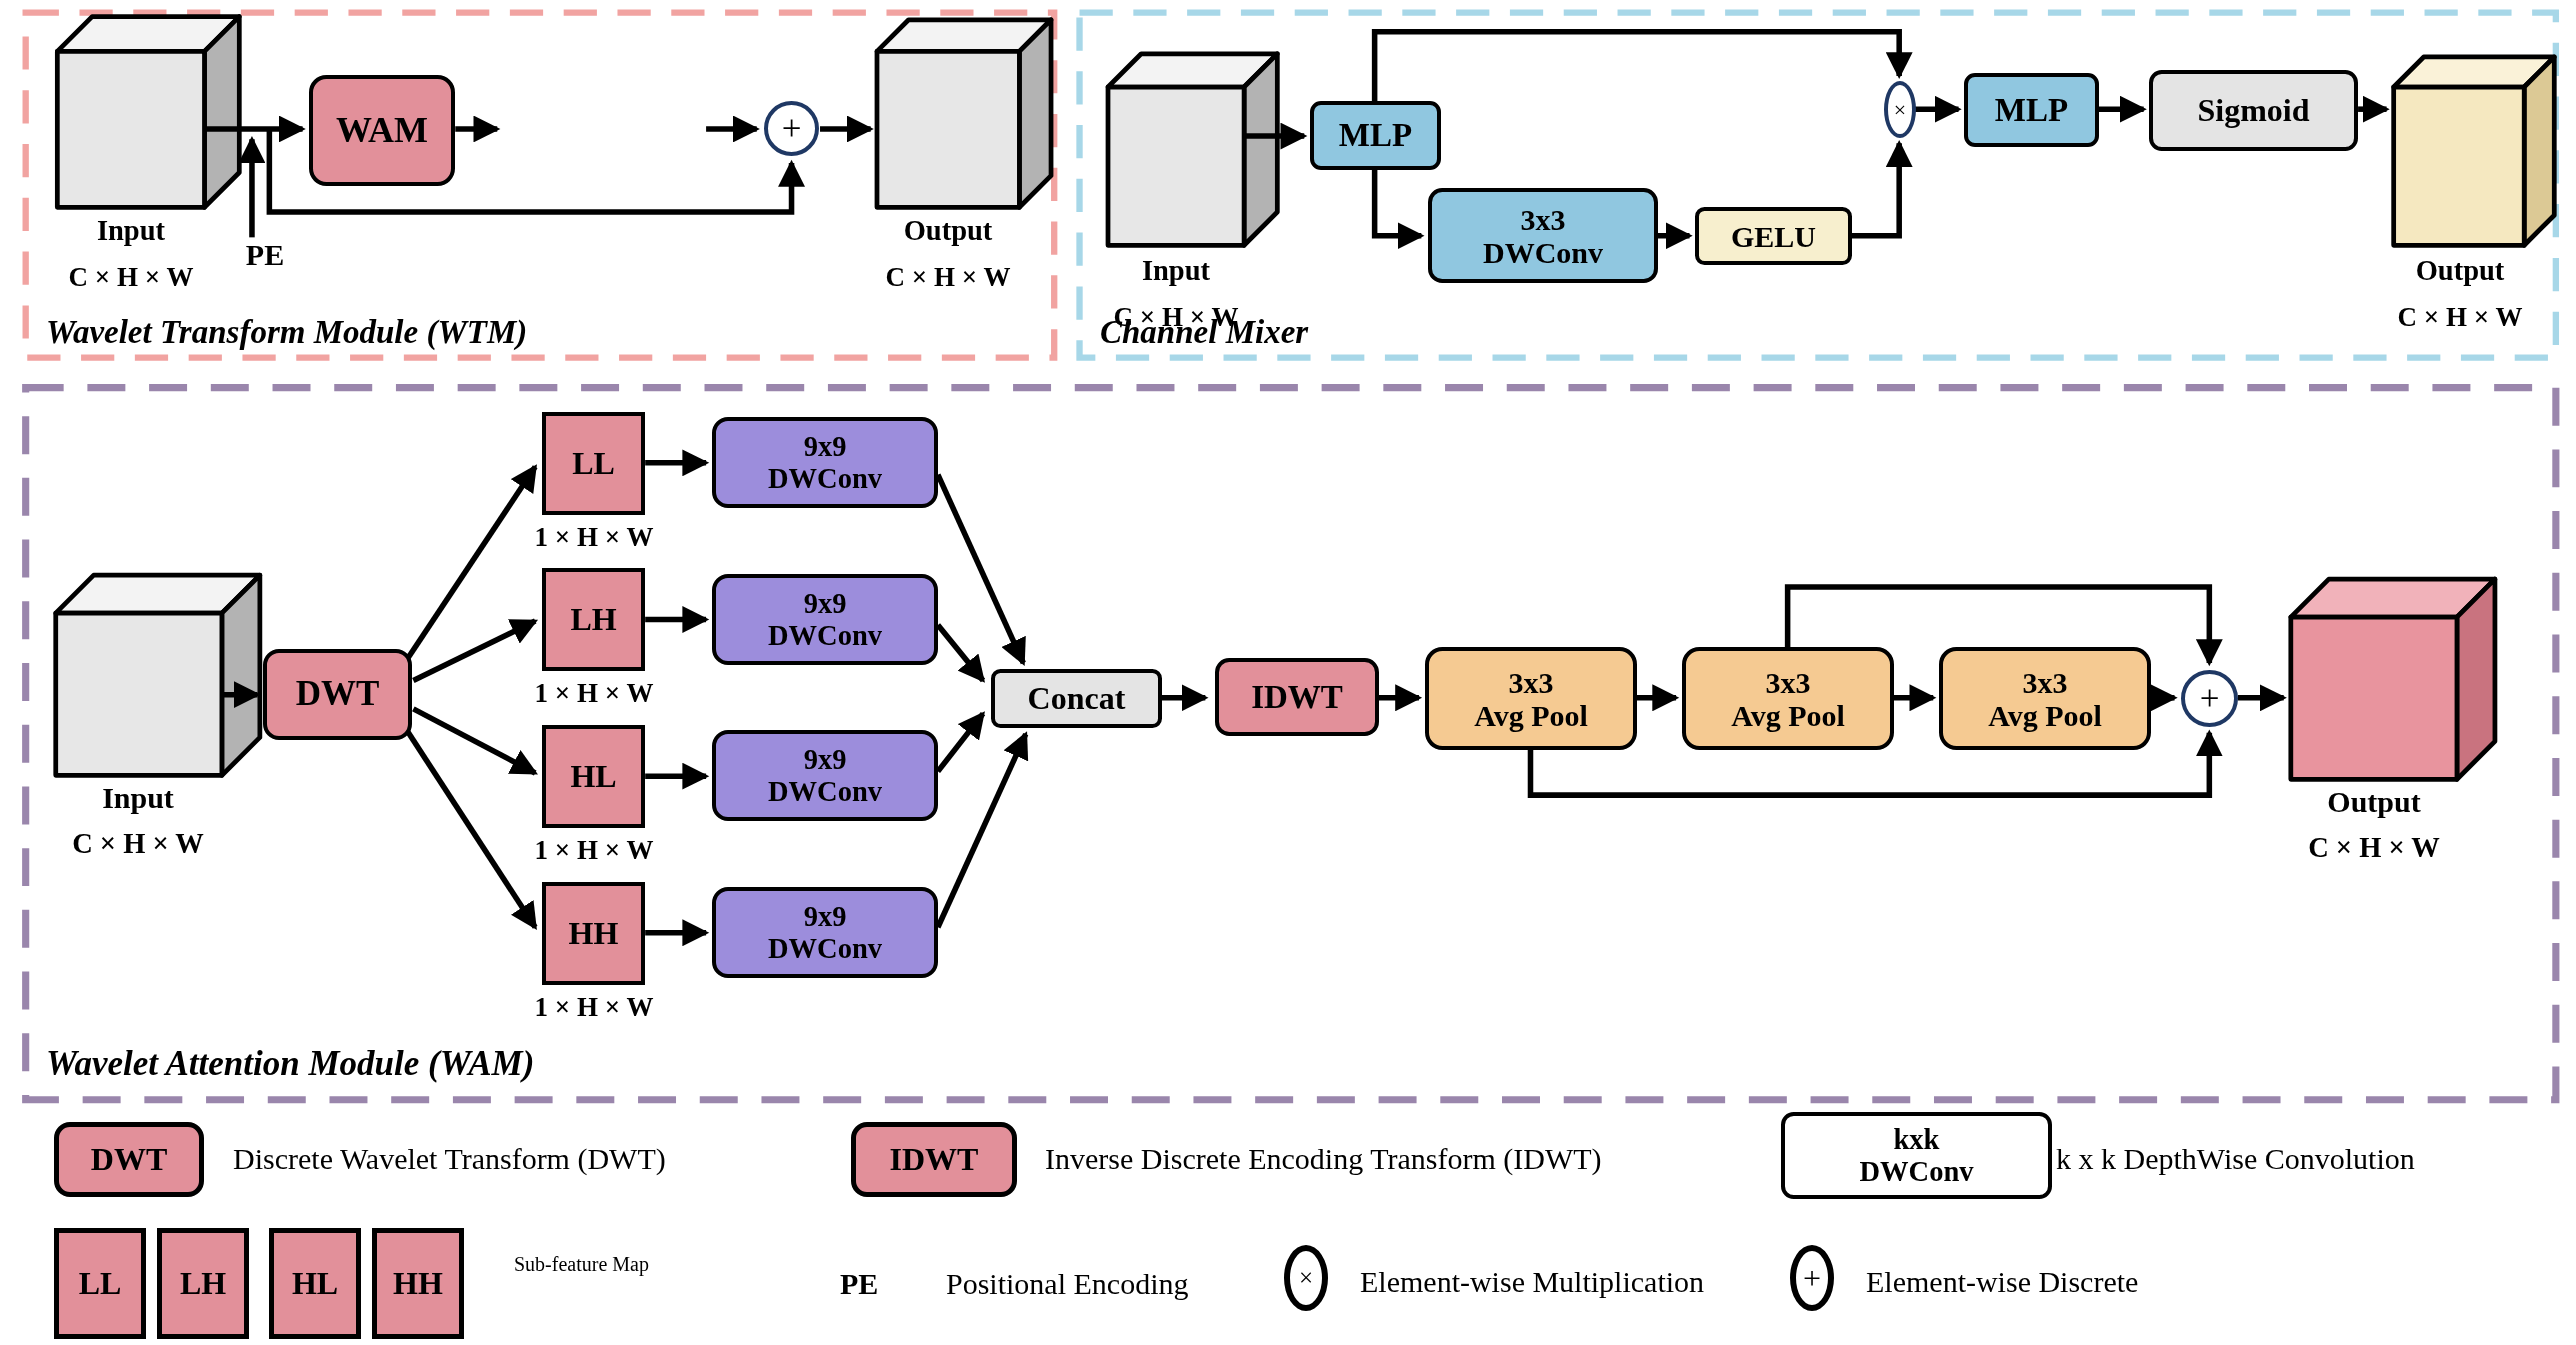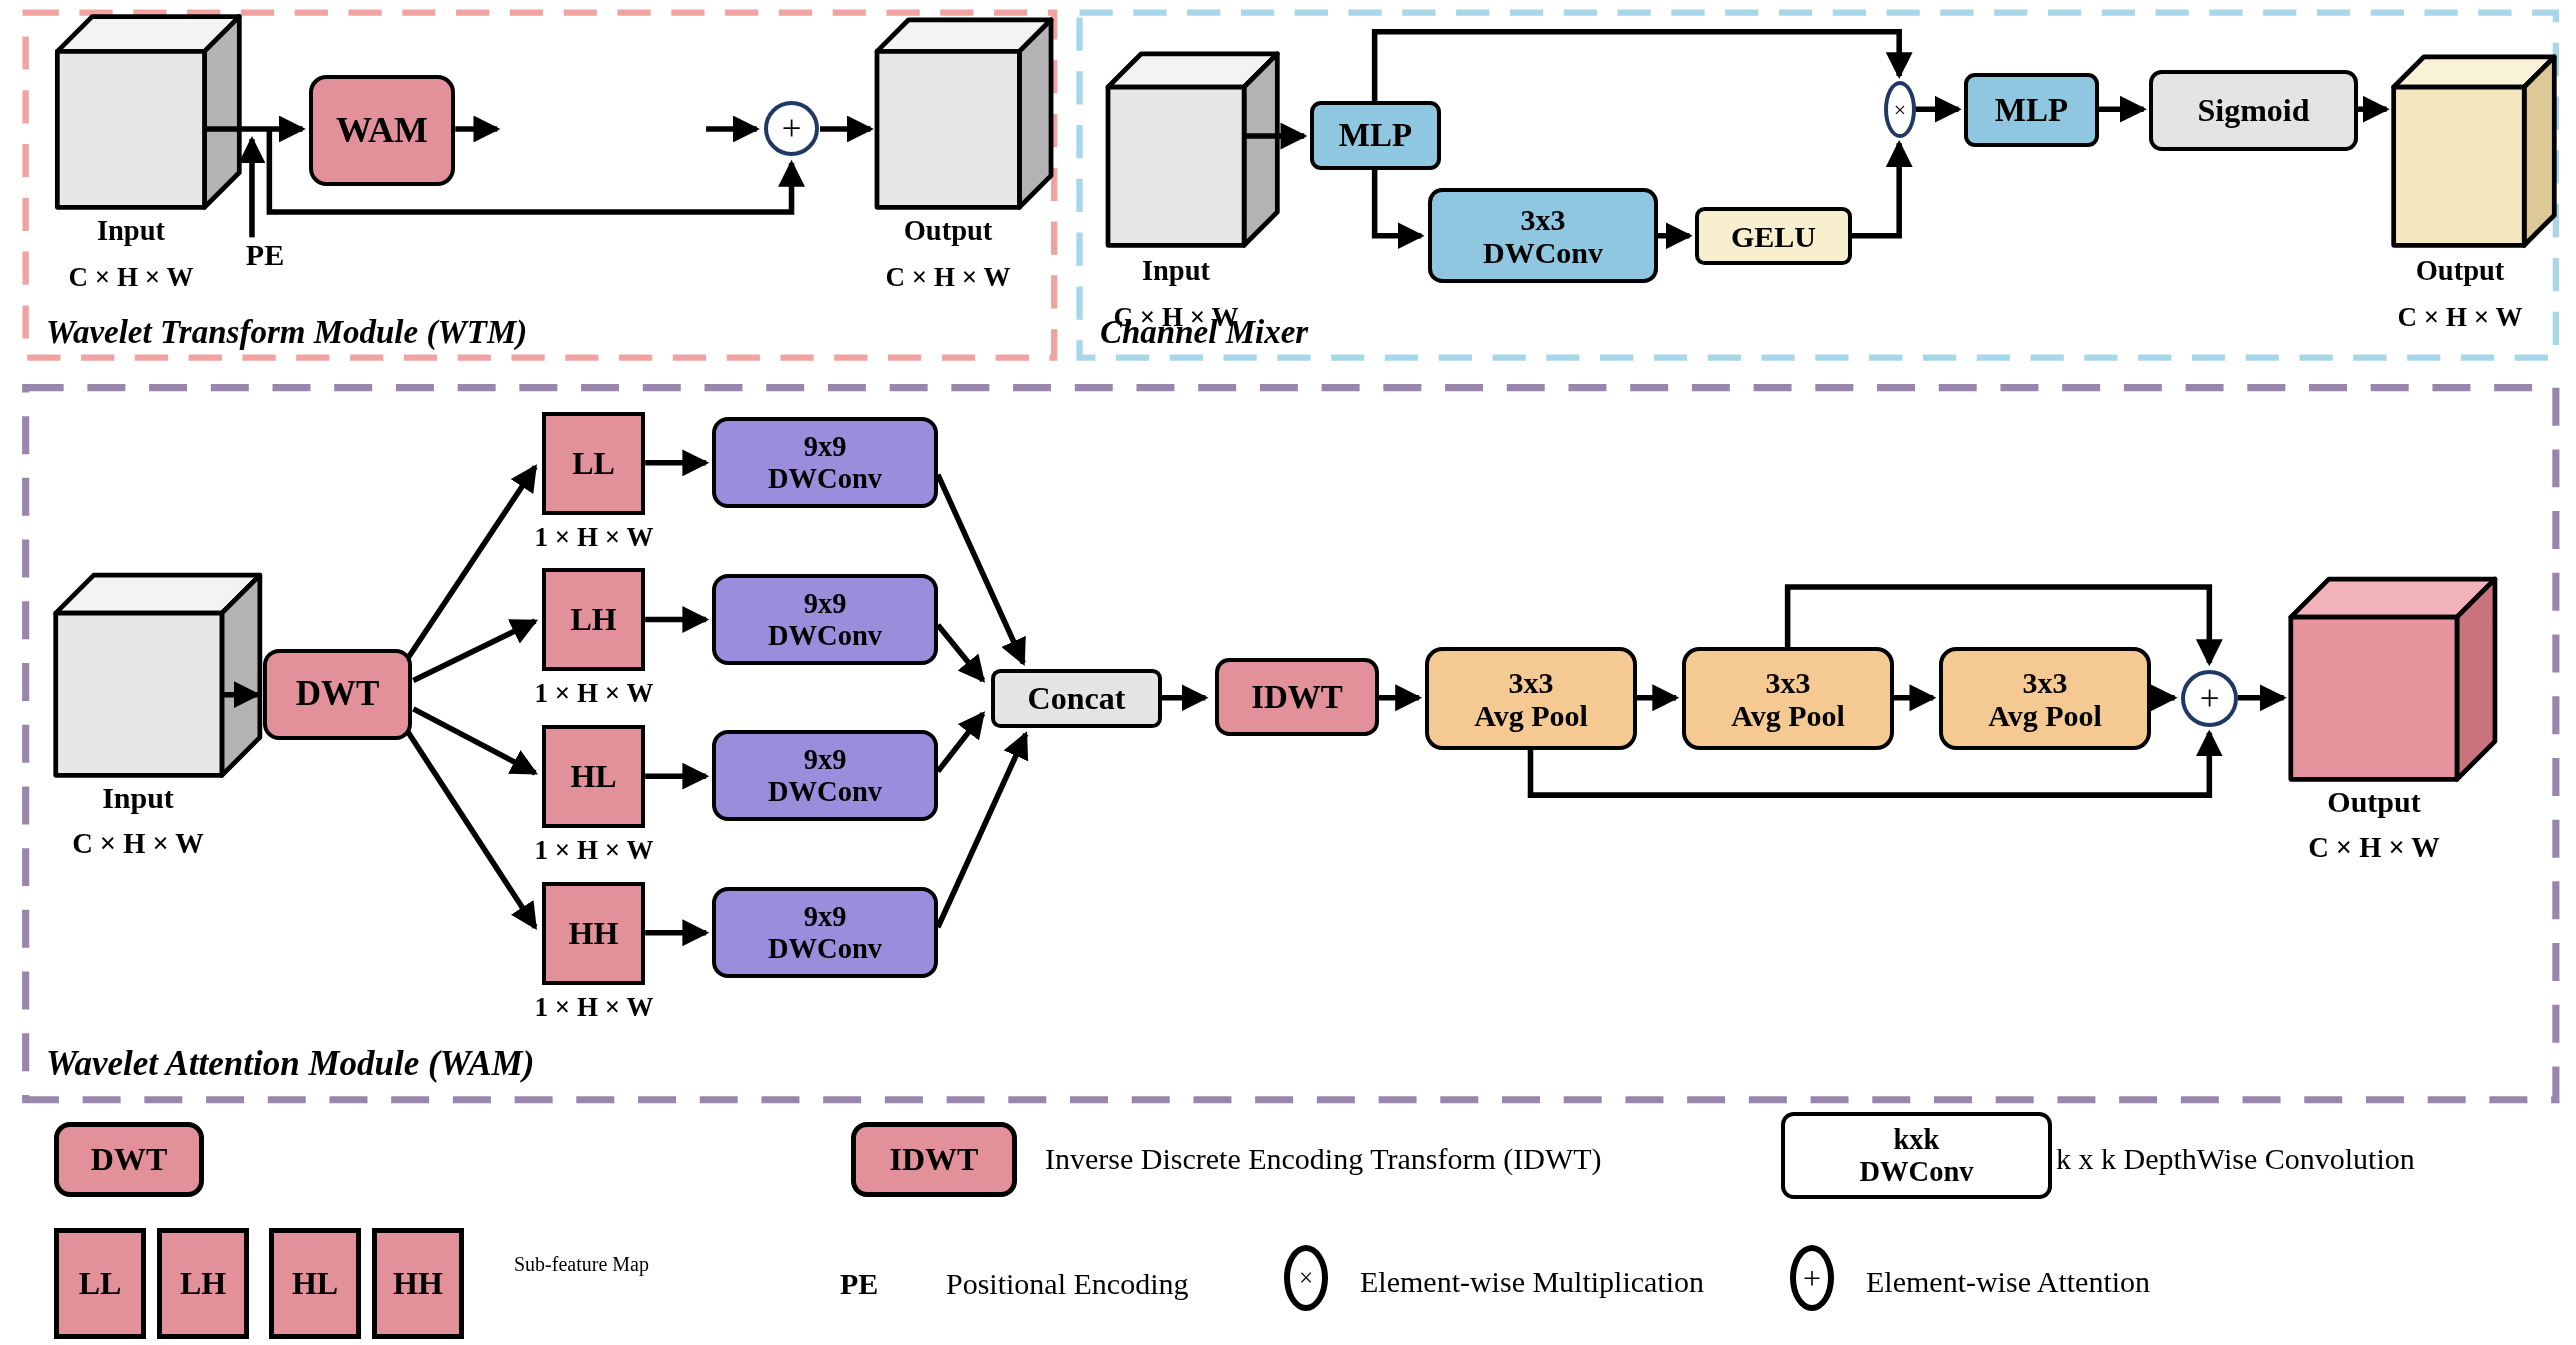--- a/index.html
+++ b/index.html
@@ -220,20 +220,21 @@
 
   <div class="lbl bold" style="left:138px;top:798px;font-size:30px;">Input</div>
   <div class="lbl dims" style="left:138px;top:844px;font-size:28.5px;">C × H × W</div>
   <div class="lbl bold" style="left:2374px;top:802px;font-size:30px;">Output</div>
   <div class="lbl dims" style="left:2374px;top:848px;font-size:28.5px;">C × H × W</div>
   <div class="lbl left title" style="left:46px;top:1064px;font-size:35px;">Wavelet Attention Module (WAM)</div>
 
   <div class="box pink r20" style="left:54px;top:1122px;width:150px;height:75px;border-width:5.5px;font-size:32px;">
     <span>DWT</span>
   </div>
+  <div class="lbl left" style="left:233px;top:1159px;font-size:30px;">Discrete Wavelet Transform (DWT)</div>
 
   <div class="box pink r20" style="left:851px;top:1122px;width:166px;height:75px;border-width:5.5px;font-size:32px;">
     <span>IDWT</span>
   </div>
   <div class="lbl left" style="left:1045px;top:1159px;font-size:30px;">Inverse Discrete Encoding Transform (IDWT)</div>
 
   <div class="box whitebox r16" style="left:1781px;top:1112px;width:271px;height:87px;border-width:4.7px;font-size:28.5px;">
     <span>kxk</span>
     <span>DWConv</span>
   </div>
@@ -257,16 +258,16 @@
   <div class="lbl left" style="left:914px;top:1284px;font-size:30px;margin-left:32px;">Positional Encoding</div>
 
   <div class="node blackb" style="left:1284px;top:1245px;width:44px;height:66px;font-size:25px;">
     <span>×</span>
   </div>
   <div class="lbl left" style="left:1360px;top:1282px;font-size:30px;">Element-wise Multiplication</div>
 
   <div class="node blackb" style="left:1790px;top:1245px;width:44px;height:66px;font-size:32px;">
     <span>+</span>
   </div>
-  <div class="lbl left" style="left:1866px;top:1282px;font-size:30px;">Element-wise Attention</div>
+  <div class="lbl left" style="left:1866px;top:1282px;font-size:30px;">Element-wise Discrete</div>
 
 </div>
 
 
 </body></html>

